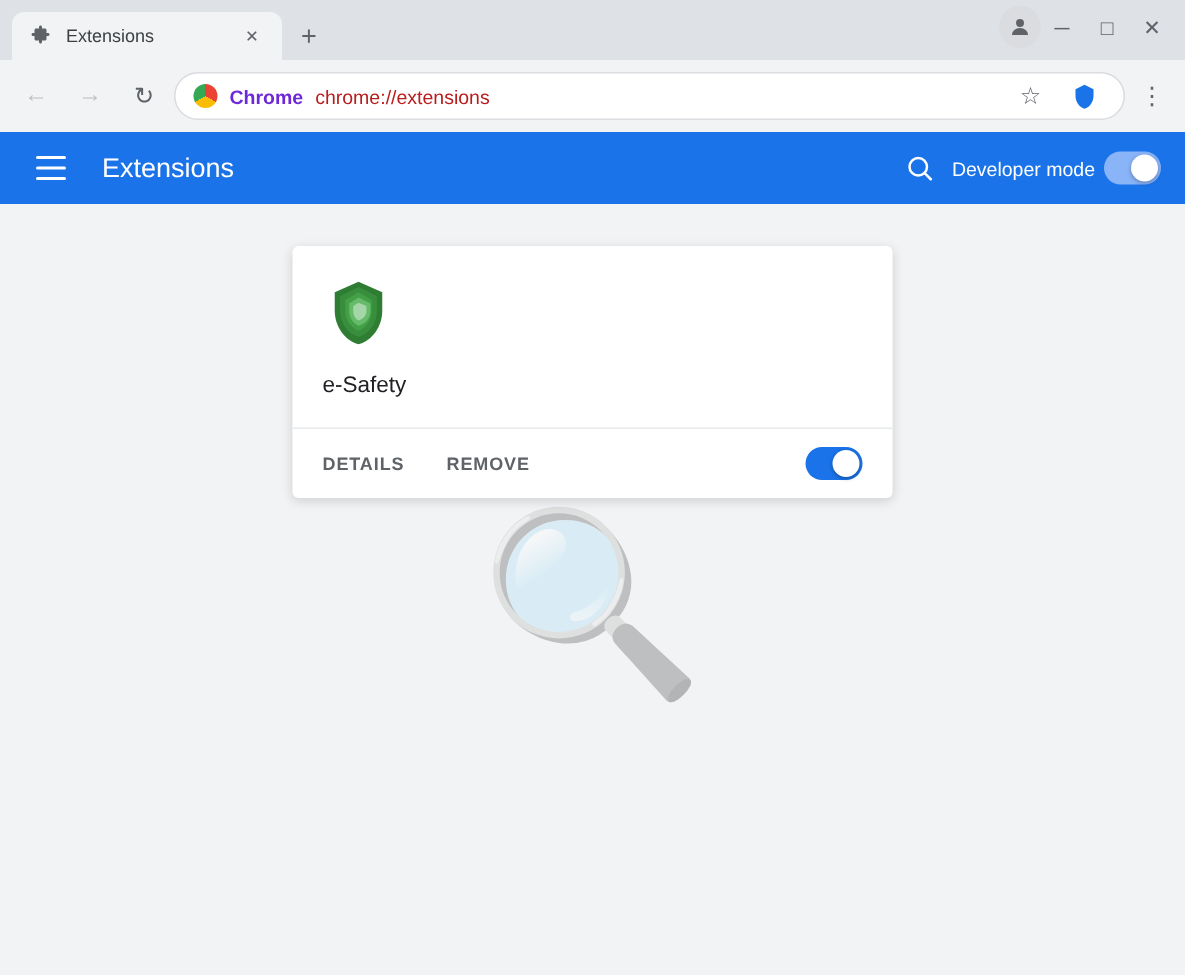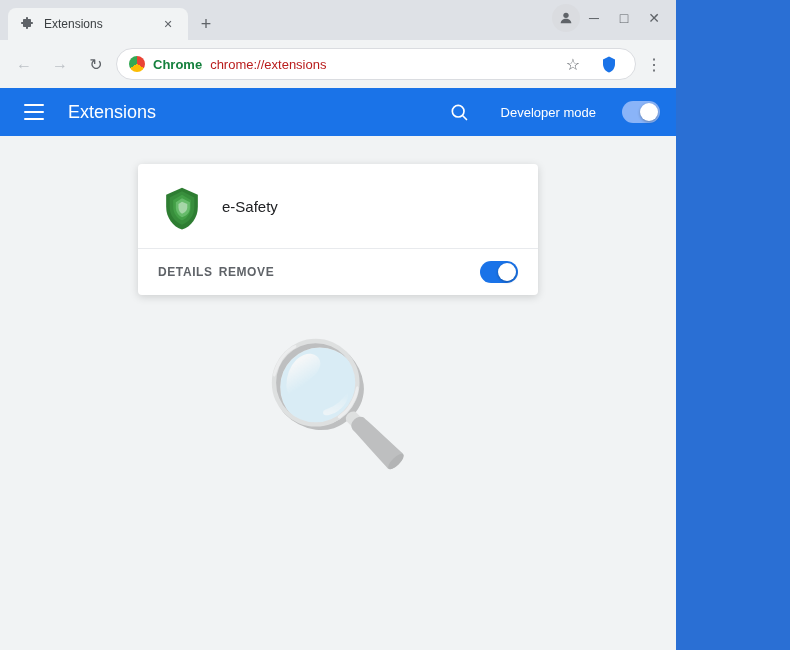--- a/index.html
+++ b/index.html
@@ -6,21 +6,21 @@
     body {
       width: 790px;
       height: 650px;
       background: #2a6fd4;
       font-family: 'Segoe UI', Arial, sans-serif;
       overflow: hidden;
     }
 
     
     .browser-window {
-      width: 676px;
+      width: 790px;
       height: 650px;
       background: #2a6fd4;
       display: flex;
       flex-direction: column;
     }
 
     
     .title-bar {
       background: #dee1e6;
       height: 40px;
@@ -149,21 +149,21 @@
       width: 16px;
       height: 16px;
       border-radius: 50%;
       background: conic-gradient(#ea4335 0 120deg, #fbbc04 120deg 240deg, #34a853 240deg 360deg);
       flex-shrink: 0;
     }
 
     .address-origin {
       font-size: 13px;
       font-weight: 600;
-      color: #15803d;
+      color: #6d28d9;
     }
 
     .address-path {
       font-size: 13px;
       color: #b91c1c;
     }
 
     .address-spacer { flex: 1; }
 
     .star-icon, .shield-icon-addr, .menu-icon {
@@ -229,21 +229,21 @@
       justify-content: center;
       border-radius: 50%;
       cursor: pointer;
       color: white;
       font-size: 18px;
     }
 
     .developer-mode-label {
       color: white;
       font-size: 13px;
-      margin: 0 26px;
+      margin: 0 6px;
     }
 
     
     .toggle-switch {
       width: 38px;
       height: 22px;
       background: #8ab4f8;
       border-radius: 11px;
       position: relative;
       cursor: pointer;
@@ -309,22 +309,23 @@
       width: 400px;
       background: white;
       border-radius: 4px;
       box-shadow: 0 2px 8px rgba(0,0,0,0.15);
       overflow: hidden;
     }
 
     .extension-info {
       padding: 20px 4px 16px 20px;
       display: flex;
-      align-items: center;
+      align-items: flex-start;
       gap: 16px;
+      flex-direction: column;
     }
 
     .extension-icon-container {
       width: 48px;
       height: 48px;
       flex-shrink: 0;
       display: flex;
       align-items: center;
       justify-content: center;
     }
@@ -349,21 +350,21 @@
     .extension-divider {
       height: 1px;
       background: #e8eaed;
       margin: 0;
     }
 
     .extension-actions {
       padding: 8px 20px;
       display: flex;
       align-items: center;
-      gap: 6px;
+      gap: 28px;
     }
 
     .action-btn {
       font-size: 12px;
       font-weight: 600;
       color: #5f6368;
       letter-spacing: 0.6px;
       cursor: pointer;
       padding: 8px 0;
       text-transform: uppercase;

